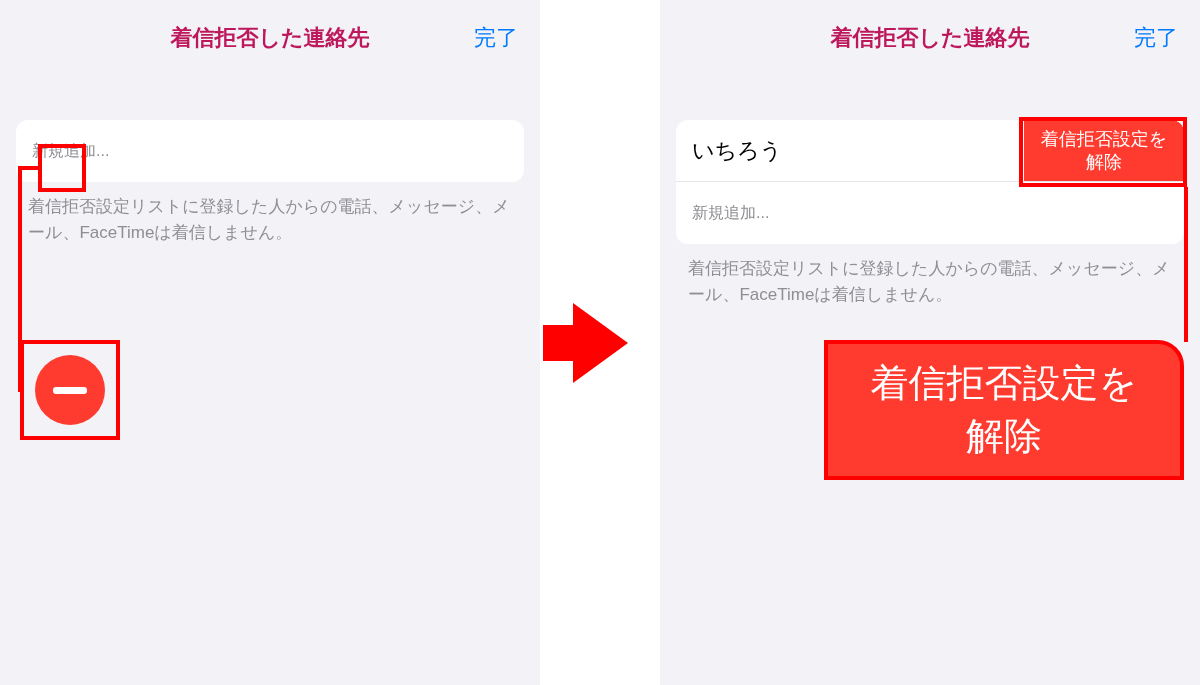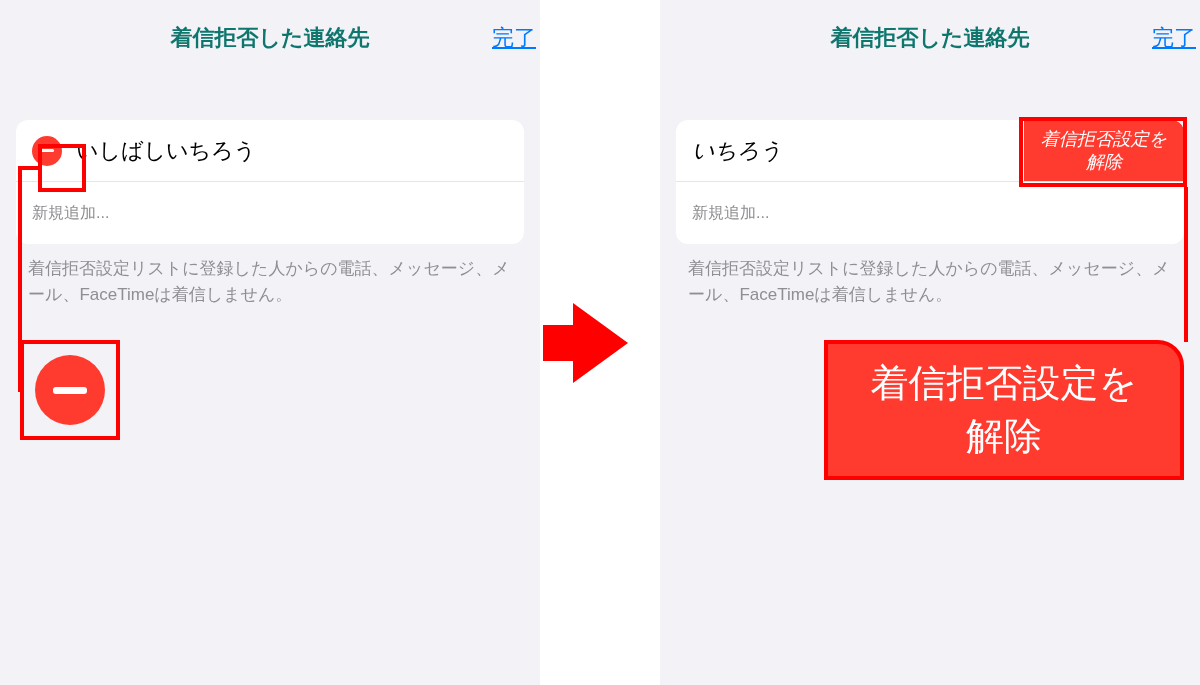--- a/index.html
+++ b/index.html
@@ -39,32 +39,31 @@
       height: 75px;
       display: flex;
       align-items: center;
       justify-content: center;
       position: relative;
       background: #f2f2f7;
     }
     .header-title {
       font-size: 22px;
       font-weight: 600;
-      color: #0f766e;
+      color: #be185d;
     }
     .done-button {
       position: absolute;
-      right: 4px;
+      right: 22px;
       top: 50%;
       transform: translateY(-50%);
       color: #007aff;
       font-size: 22px;
       font-weight: 400;
       cursor: pointer;
-      text-decoration: underline;
     }
     .list-group {
       margin: 45px 16px 0 16px;
       background: #fff;
       border-radius: 12px;
       overflow: hidden;
     }
     .list-row {
       display: flex;
       align-items: center;
@@ -224,44 +223,37 @@
       border-top-right-radius: 26px;
     }
     .connector-right1 {
       right: 12px;
       top: 187px;
       width: 4px;
       height: 155px;
     }
     .list-row.shifted {
       padding-left: 16px;
-      font-style: italic;
     }
     .list-row.shifted .contact-name {
       position: relative;
     }
   </style>
 </head>
 <body>
 
 <div class="container">
 
   <div class="screen left">
     <div class="header">
       <div class="header-title">着信拒否した連絡先</div>
       <div class="done-button">完了</div>
     </div>
 
     <div class="list-group">
-      <div class="list-row">
-        <div class="delete-circle">
-          <div class="minus"></div>
-        </div>
-        <div class="contact-name">いしばしいちろう</div>
-      </div>
       <div class="list-row">
         <div class="add-new">新規追加...</div>
       </div>
     </div>
 
     <div class="footer-text">着信拒否設定リストに登録した人からの電話、メッセージ、メール、FaceTimeは着信しません。</div>
 
     <div class="red-box small-delete"></div>
     <div class="connector-line connector1"></div>
     <div class="connector-line connector2"></div>

